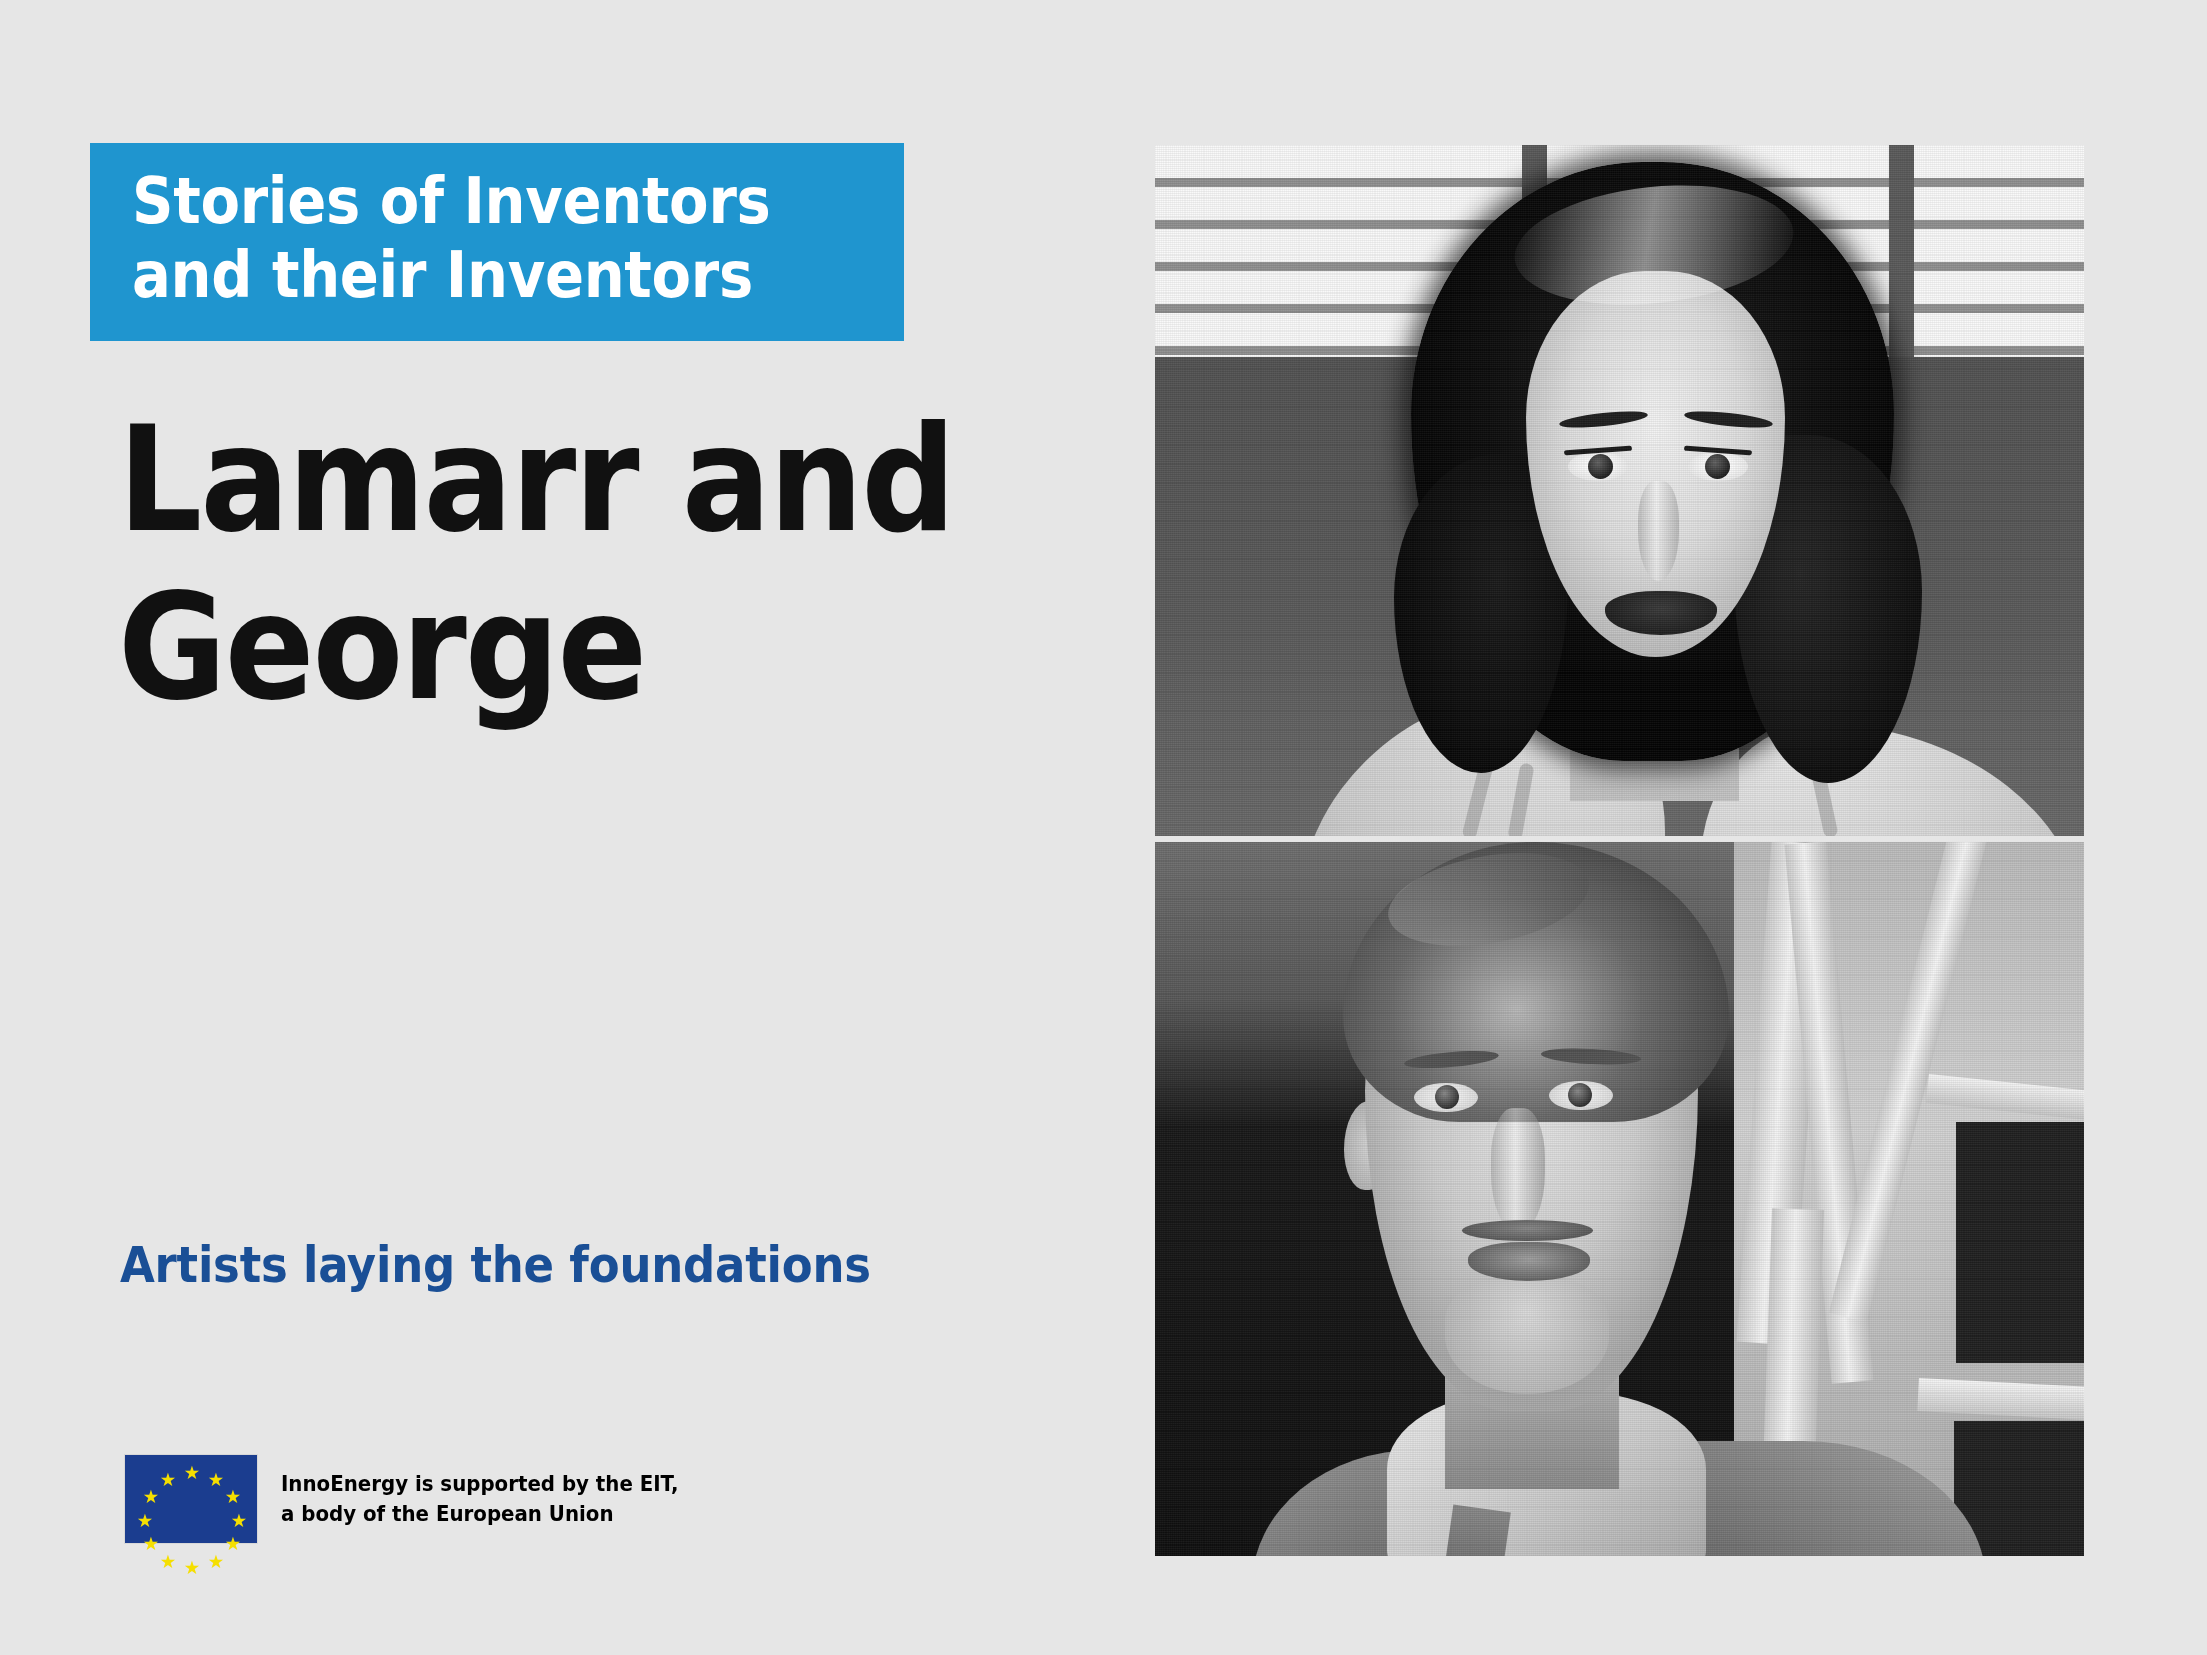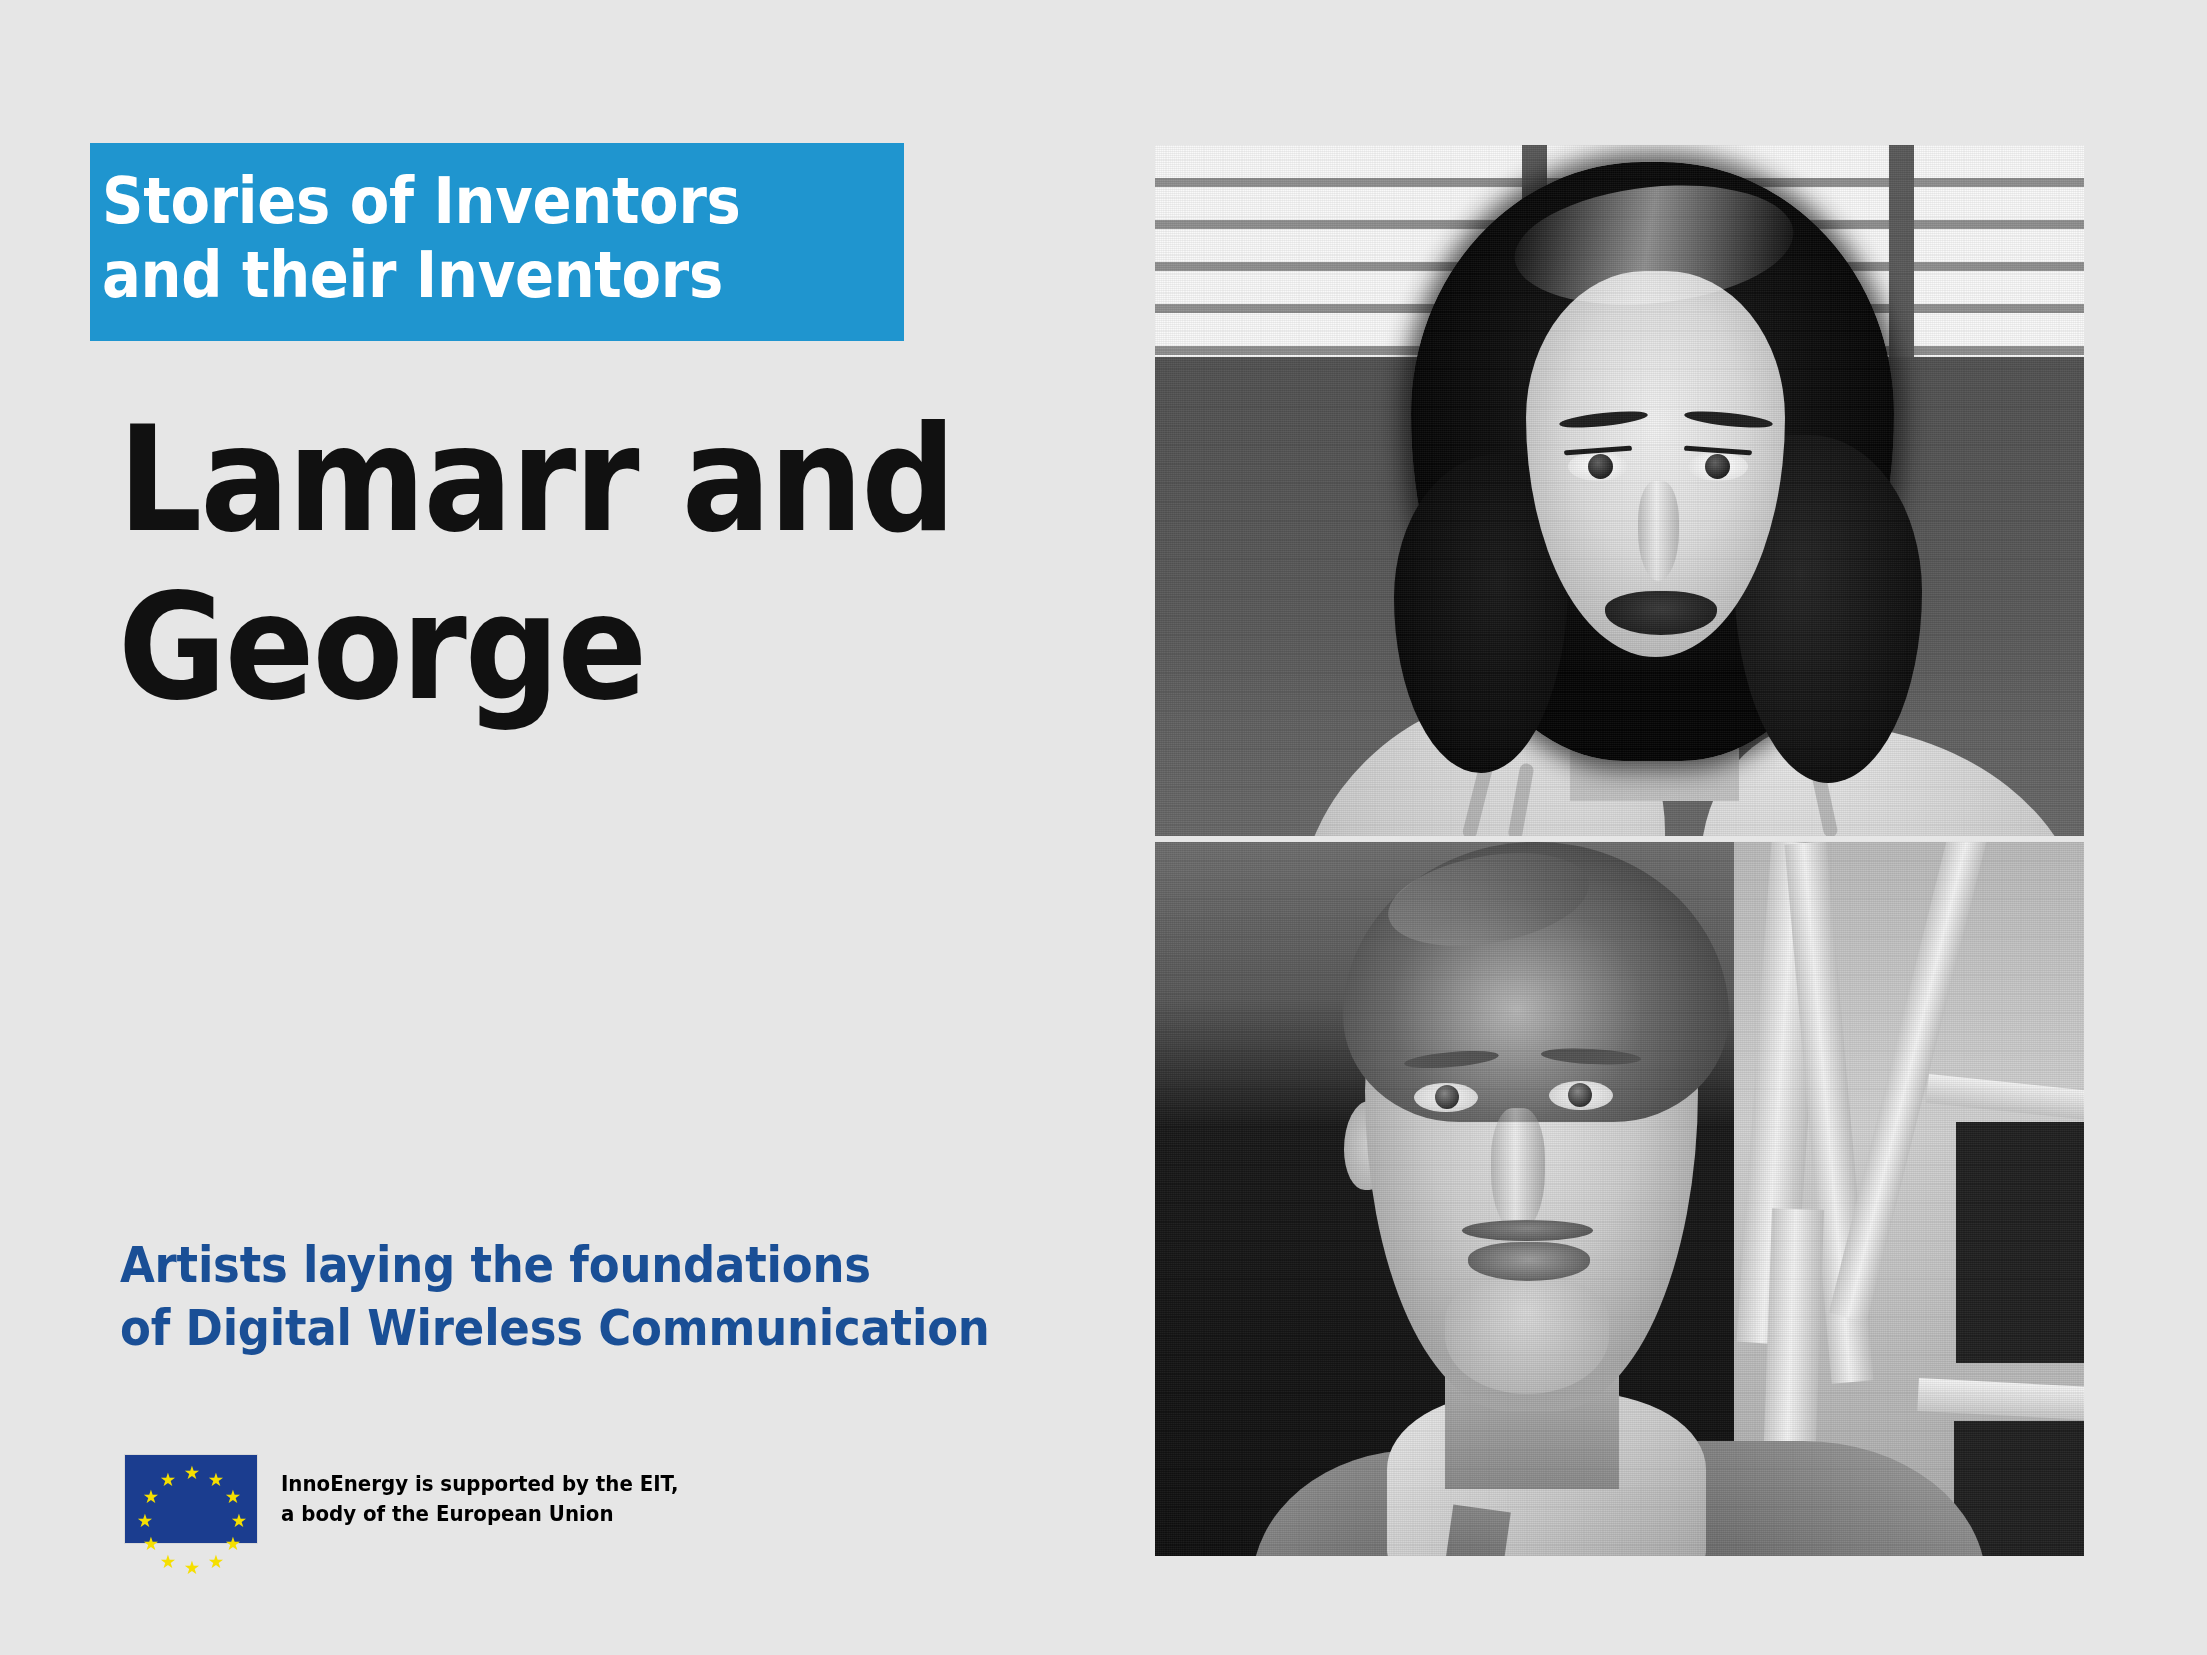--- a/index.html
+++ b/index.html
@@ -23,21 +23,21 @@
     top: 0;
     width: 1110px;
     height: 1656px;
   }
 
   .eyebrow-banner {
     position: absolute;
     left: 90px;
     top: 143px;
     width: 814px;
-    padding: 21px 29px 29px 12px;
+    padding: 21px 29px 29px 42px;
     background: #1f95cf;
   }
   .eyebrow-line {
     display: block;
     color: #ffffff;
     font-family: "DejaVu Sans Condensed", "Liberation Sans Narrow", "Liberation Sans", sans-serif;
     font-weight: bold;
     font-size: 64px;
     line-height: 1.16;
     letter-spacing: -0.3px;
@@ -388,21 +388,20 @@
     <span class="eyebrow-line">and their Inventors</span>
   </div>
 
   <div class="main-title">
     <span class="title-line">Lamarr and</span>
     <span class="title-line">George</span>
   </div>
 
   <div class="subtitle">
     <span class="subtitle-line">Artists laying the foundations</span>
-    <span class="subtitle-line">of Digital Wireless Communication</span>
   </div>
 
   <div class="footer">
     <div class="eu-flag">
       <span class="star" style="left:67px; top:18.3px"></span>
       <span class="star" style="left:91px;  top:24.6px"></span>
       <span class="star" style="left:108px; top:42px"></span>
       <span class="star" style="left:114px;top:66px"></span>
       <span class="star" style="left:108px; top:89px"></span>
       <span class="star" style="left:91px;  top:107px"></span>

